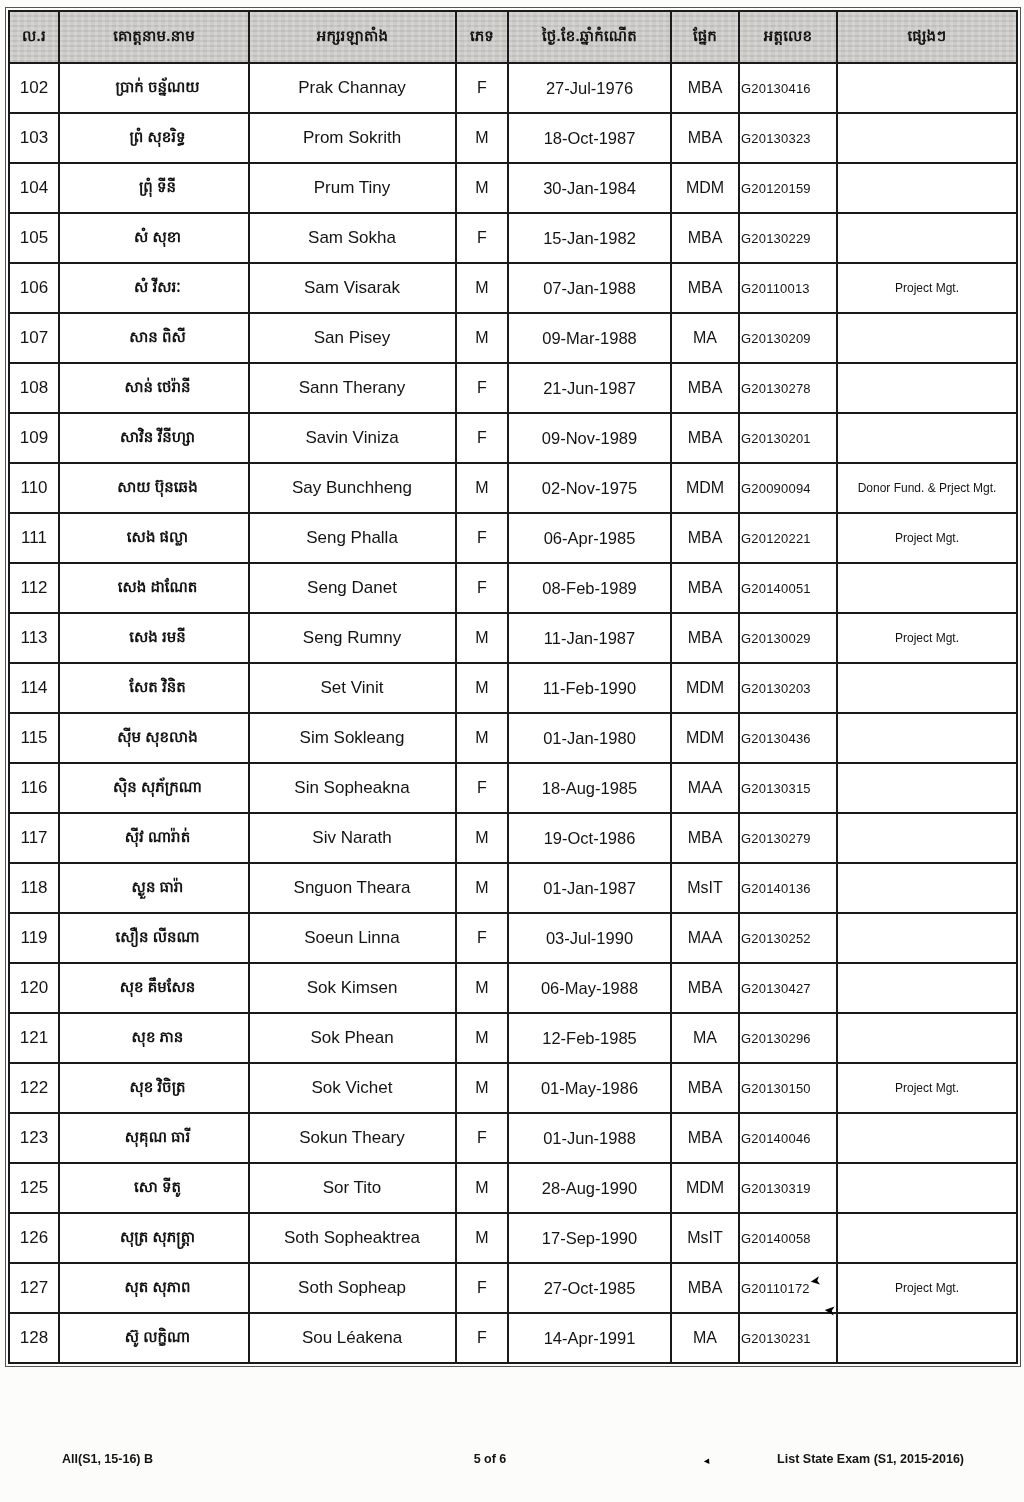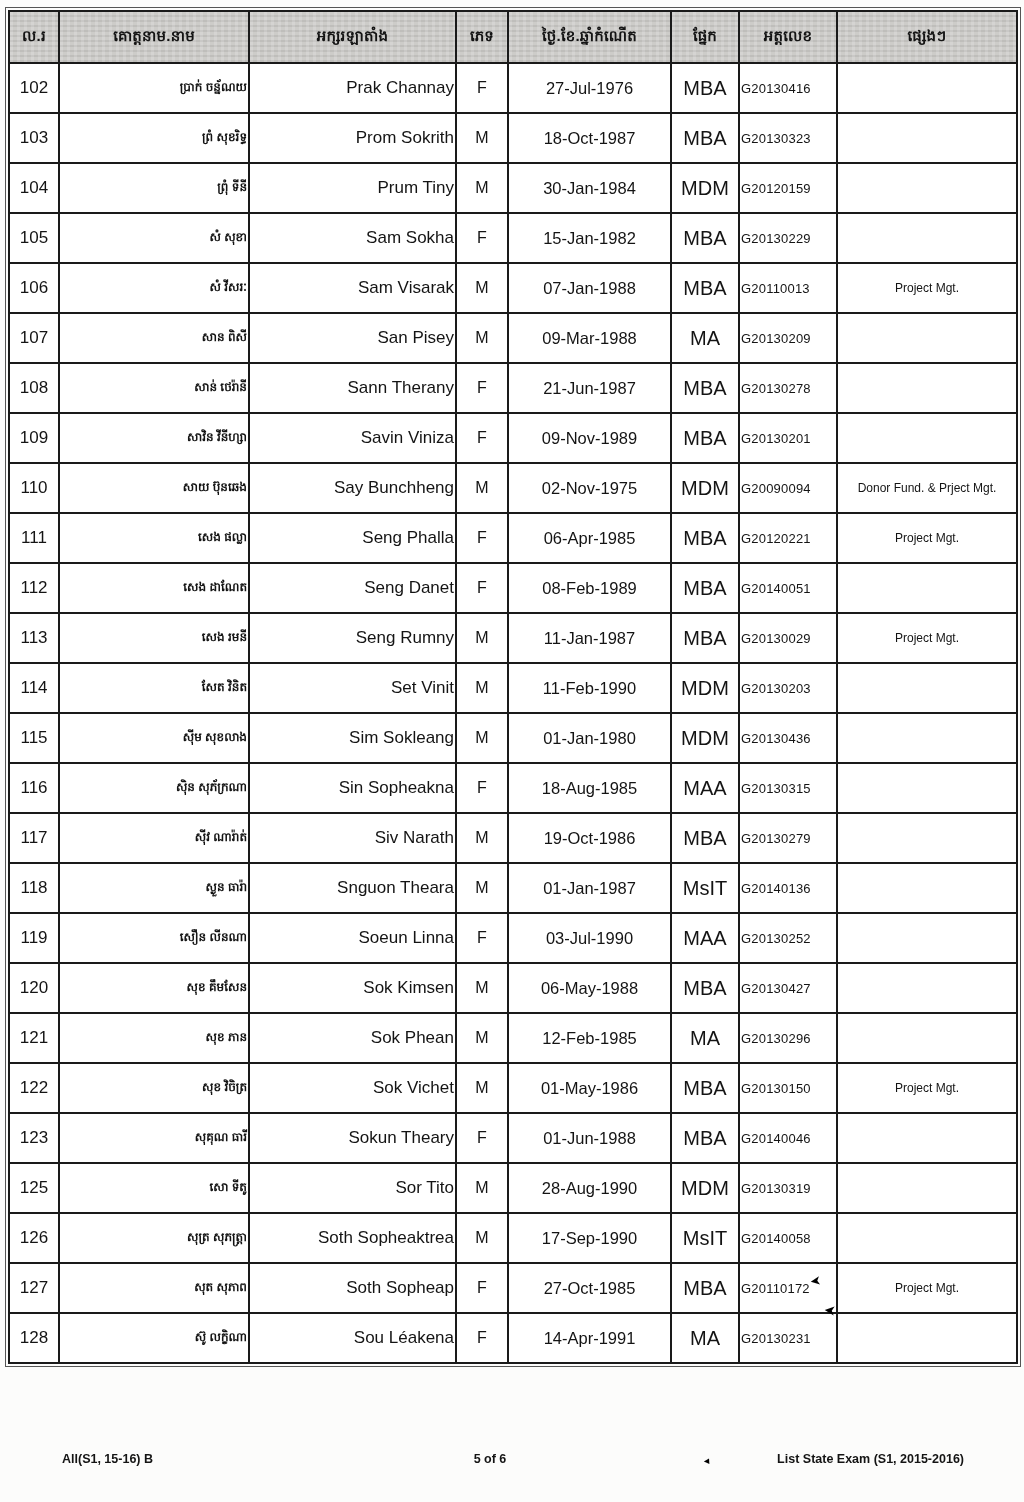--- a/index.html
+++ b/index.html
@@ -31,25 +31,25 @@
     height:48px;
     background:var(--header_bg);
     background-image:
       repeating-linear-gradient(90deg, rgba(255,255,255,.16) 0 3px, rgba(0,0,0,0) 3px 7px),
       repeating-linear-gradient(0deg, rgba(0,0,0,.05) 0 2px, rgba(255,255,255,.07) 2px 5px);
     font-size:15px;font-weight:bold;text-align:center;
     letter-spacing:.2px;
   }
   tbody td{height:46px;}
   .c-no{text-align:center;font-size:17px;}
-  .c-kh{text-align:right;padding-left:8px;font-size:12px;font-weight:bold;}
-  .c-la{text-align:right;padding-left:0;font-size:17px;}
+  .c-kh{text-align:center;padding-left:8px;font-size:15px;font-weight:bold;}
+  .c-la{text-align:center;padding-left:0;font-size:17px;}
   .c-sx{text-align:center;font-size:16px;}
   .c-db{text-align:center;font-size:16.5px;}
-  .c-pg{text-align:center;font-size:20px;}
+  .c-pg{text-align:center;font-size:16px;}
   .c-id{text-align:left;font-size:13px;letter-spacing:.2px;}
   .c-ot{text-align:center;font-size:12px;}
   .footer{
     position:absolute;left:0;top:1452px;width:1024px;height:22px;
     font-size:12.5px;font-weight:bold;
   }
   .footer .f-left{position:absolute;left:62px;top:0;}
   .footer .f-center{position:absolute;left:420px;width:140px;text-align:center;top:0;}
   .footer .f-right{position:absolute;right:60px;top:0;}
   .ink{

